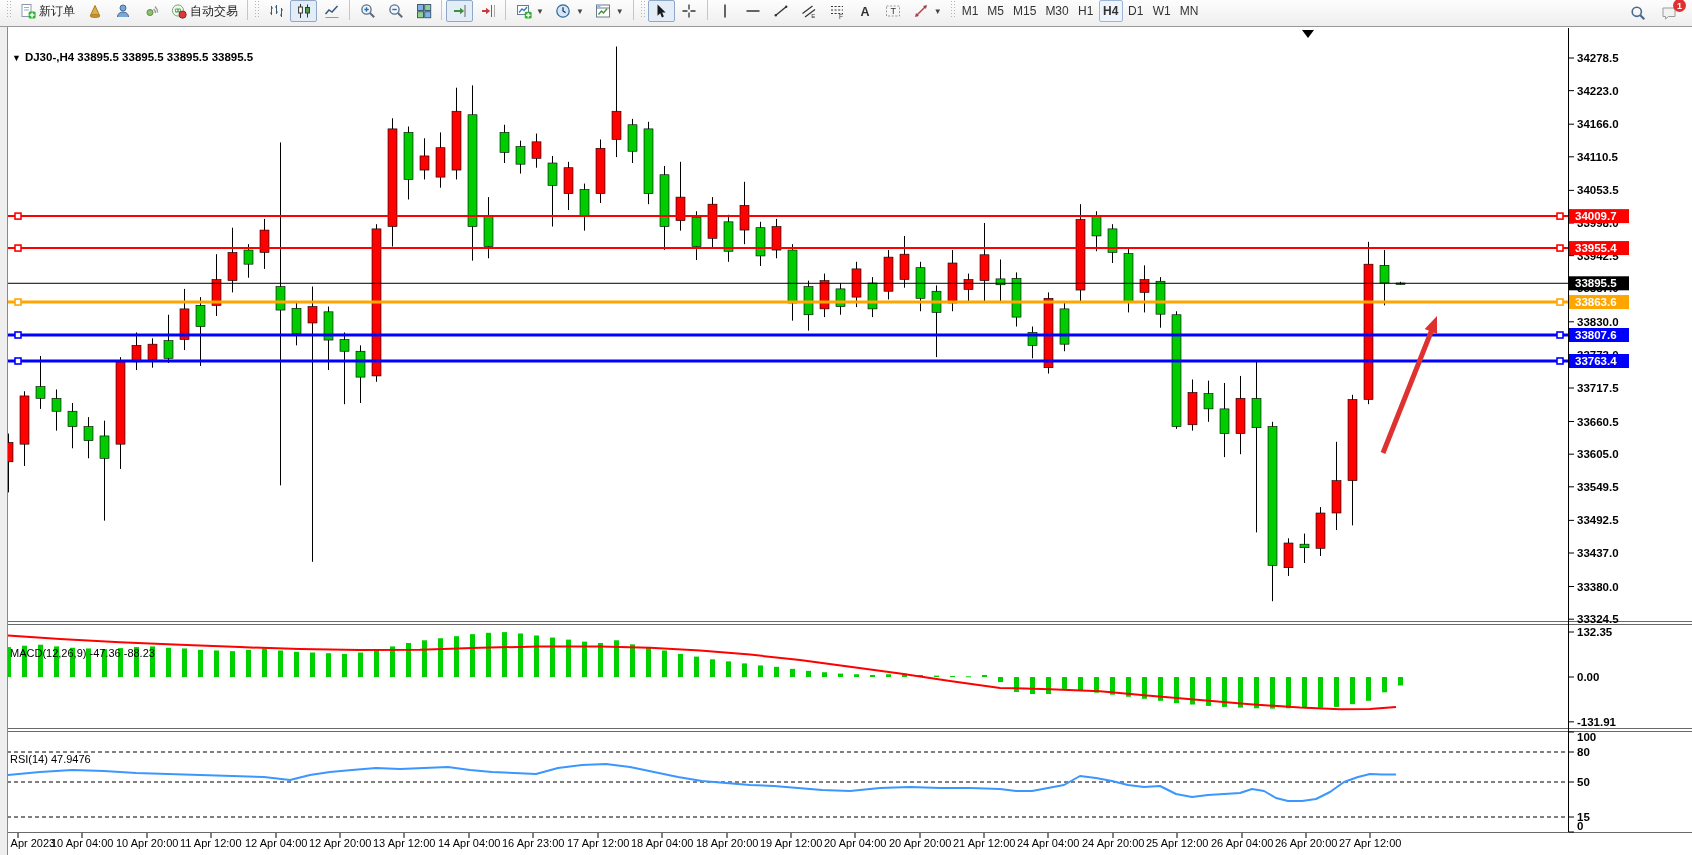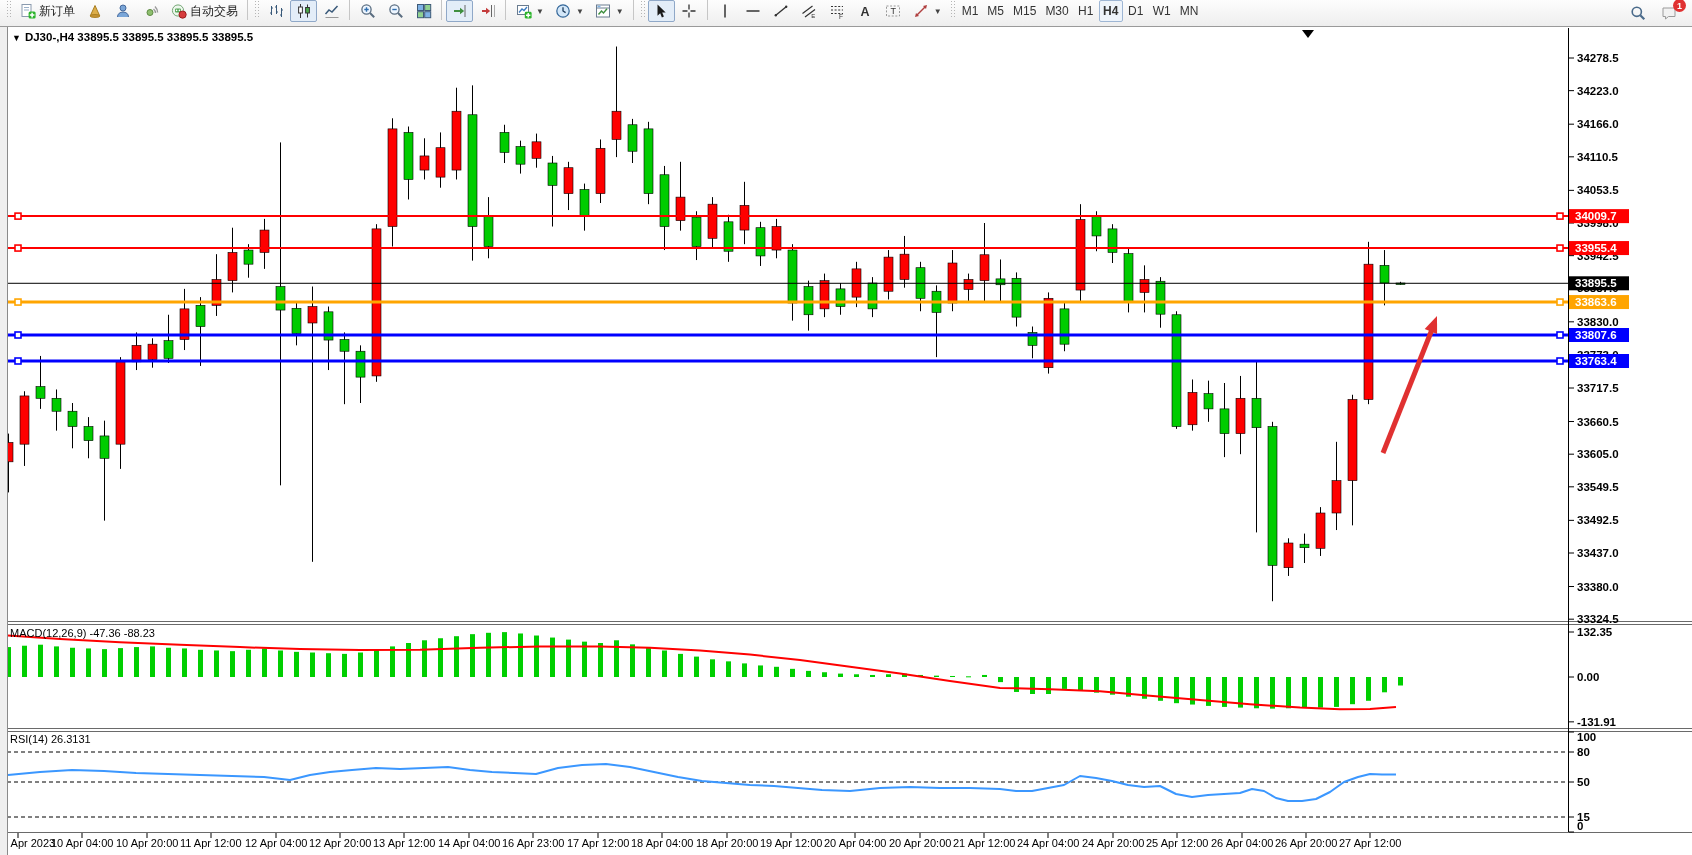--- a/index.html
+++ b/index.html
@@ -18,21 +18,21 @@
   .tbi{width:17px;height:17px;display:inline-flex;align-items:center;justify-content:center;}
   .tbi svg{width:16px;height:16px;display:block;}
   .caret{font-size:8px;color:#444;margin-left:1px;}
   .period{min-width:24px;justify-content:center;font-size:12px;color:#333;padding:0 3px;}
   .period.active{border:1px solid #9eb6d4;background:#eef4fb;font-weight:bold;}
   #tb-right{margin-left:auto;display:flex;align-items:center;gap:4px;padding-right:6px;}
   .badge{position:absolute;top:-4px;right:-5px;width:13px;height:13px;border-radius:50%;
     background:#e03131;color:#fff;font-size:9px;font-weight:bold;display:flex;align-items:center;justify-content:center;}
   .chatwrap{position:relative;}
   
-  .flabel{position:absolute;font-size:11px;color:#000;z-index:5;white-space:nowrap;}
+  .flabel{position:absolute;font-size:11px;color:#000;z-index:5;white-space:nowrap;margin-top:20px;}
   #chart-title{left:12px;top:31px;font-weight:bold;font-size:11.5px;}
   #chart-title .tri{font-size:9px;margin-right:4px;}
   #macd-label{left:10px;top:627px;}
   #rsi-label{left:10px;top:733px;}
   #statusbar{position:absolute;left:0;bottom:0;width:1692px;height:6px;background:#ededed;border-top:1px solid #cfcfcf;}
   #chart-svg{position:absolute;left:0;top:0;z-index:1;}
   #leftframe{position:absolute;left:0;top:27px;width:7px;height:828px;background:#efefef;border-right:1px solid #8a8a8a;z-index:2;}
 </style>
 </head>
 <body>
@@ -735,15 +735,15 @@
         <text x="1339" y="847" font-family="&quot;Liberation Sans&quot;,sans-serif" font-size="11px" fill="#000">27 Apr 12:00</text>
       </g>
       <g>
         <line x1="1383" y1="453" x2="1433" y2="327" stroke="#e03131" stroke-width="5"></line>
         <polygon points="1437,316 1437.081678613096,333.999814682495 1424.6587452572928,329.10318401670395" fill="#e03131"></polygon>
       </g>
     </svg>
 
   <div class="flabel" id="chart-title"><span class="tri">▼</span><span>DJ30-,H4  33895.5 33895.5 33895.5 33895.5</span></div>
   <div class="flabel" id="macd-label">MACD(12,26,9) -47.36 -88.23</div>
-  <div class="flabel" id="rsi-label">RSI(14) 26.3131</div>
+  <div class="flabel" id="rsi-label">RSI(14) 47.9476</div>
   <div id="statusbar"></div>
 </div>
 
 </body></html>

